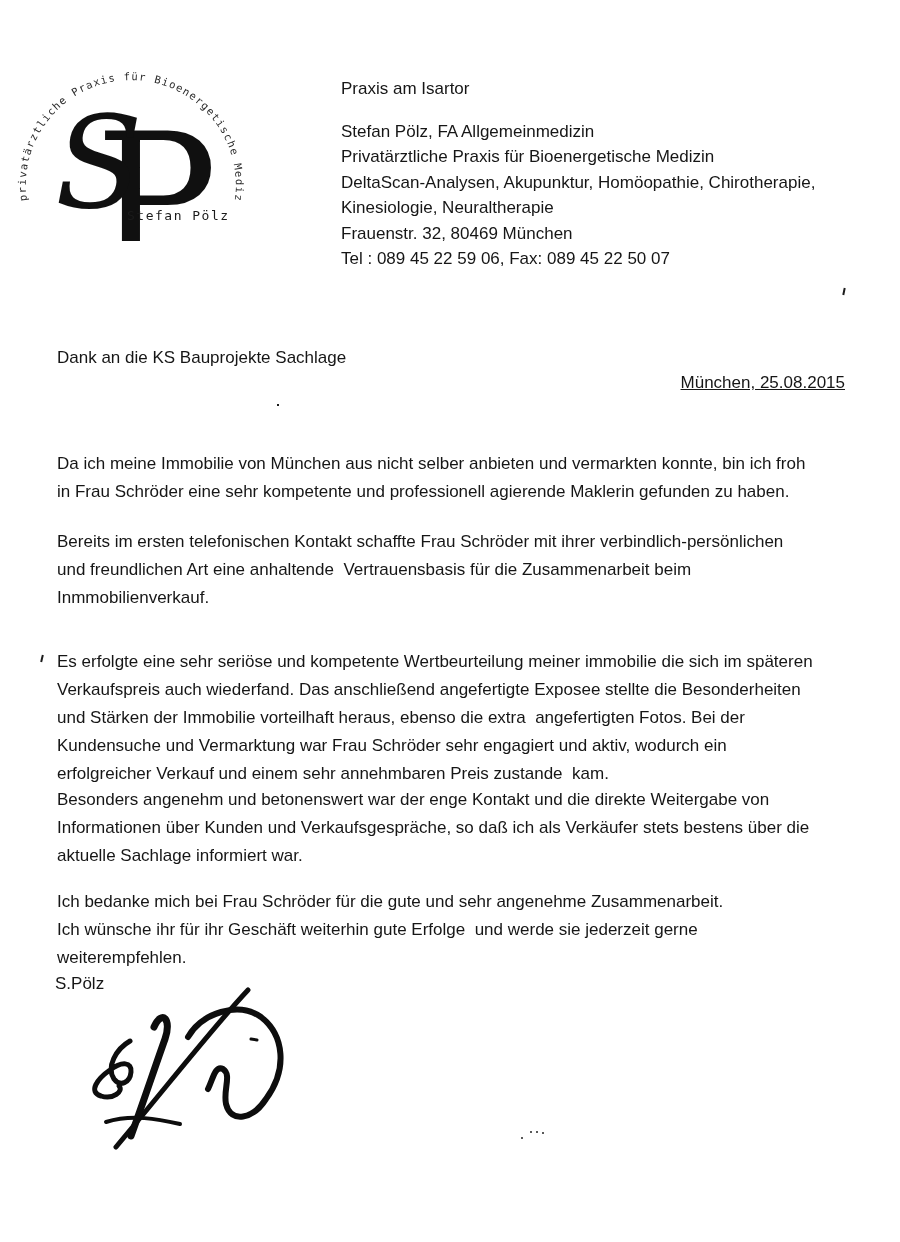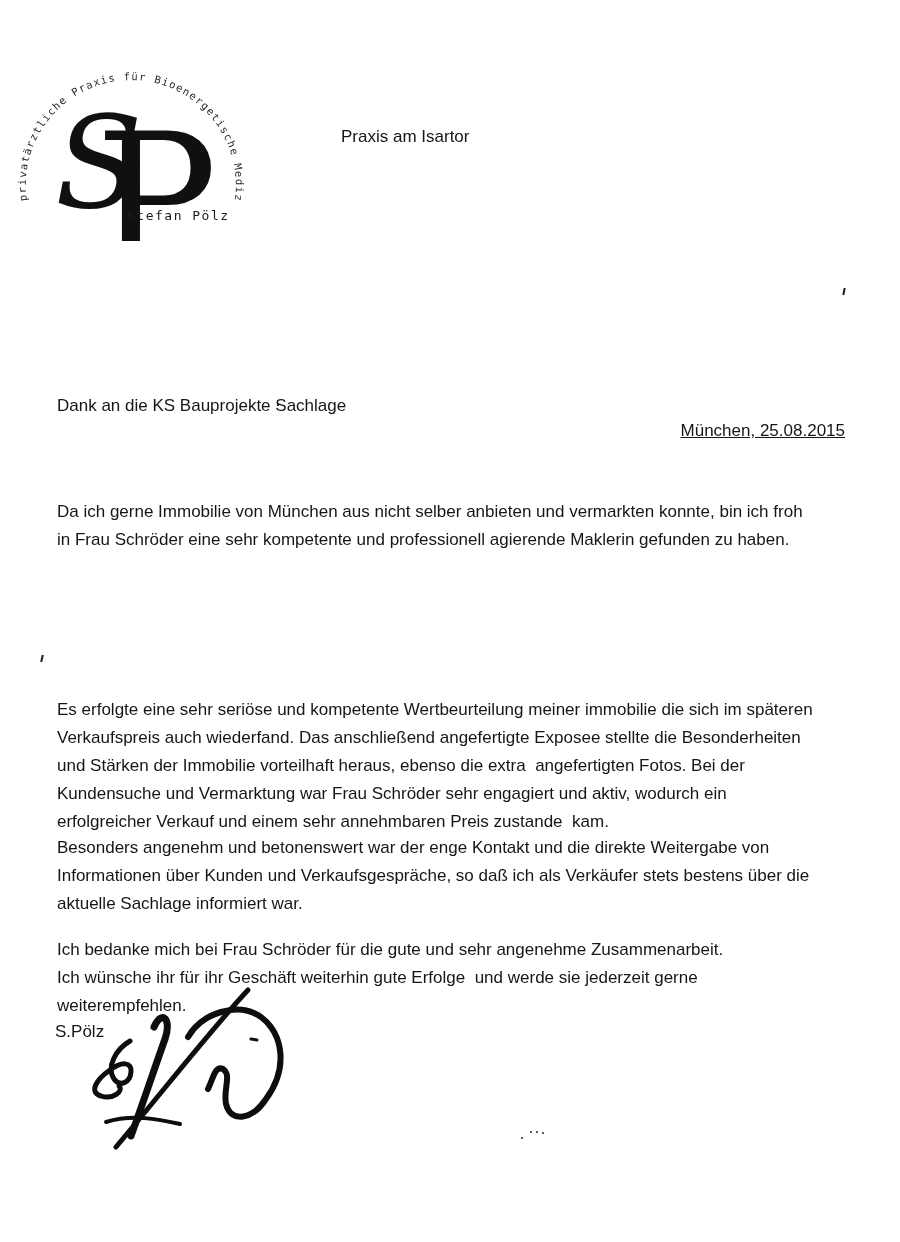--- a/index.html
+++ b/index.html
@@ -5,21 +5,21 @@
   html,body{margin:0;padding:0;background:#e8e8e8;}
   .page{
     position:relative;
     width:900px;height:1242px;
     background:#ffffff;
     font-family:"Liberation Sans",sans-serif;
     color:#161616;
     overflow:hidden;
     margin:0 auto;
   }
-  .txt{white-space:pre-wrap;margin-top:48px;}
+  .txt{white-space:pre-wrap;}
   .practice-name{
     position:absolute;left:341px;top:76px;
     font-size:17px;line-height:25px;
   }
   .header-lines{
     position:absolute;left:341px;top:119px;
     font-size:17px;line-height:25.4px;
   }
   .subject{
     position:absolute;left:57px;top:348px;
@@ -73,26 +73,35 @@
     </defs>
     <text font-size="10.5" letter-spacing="1.2" fill="#2a2a2a" font-family="DejaVu Sans Mono, monospace">
       <textPath href="#arcPath">privatärztliche Praxis für Bioenergetische Medizin</textPath>
     </text>
     <text x="78" y="224" font-size="182" fill="#101010" font-family="DejaVu Serif, serif">P</text>
     <text x="38" y="168" font-size="128" fill="#101010" font-family="DejaVu Serif, serif" font-style="italic">S</text>
     <text x="110" y="181" font-size="13" letter-spacing="1.5" fill="#1b1b1b" font-family="DejaVu Sans Mono, monospace">Stefan Pölz</text>
   </svg>
 
   <div class="practice-name txt">Praxis am Isartor</div>
+  <div class="header-lines txt">Stefan Pölz, FA Allgemeinmedizin
+Privatärztliche Praxis für Bioenergetische Medizin
+DeltaScan-Analysen, Akupunktur, Homöopathie, Chirotherapie,
+Kinesiologie, Neuraltherapie
+Frauenstr. 32, 80469 München
+Tel : 089 45 22 59 06, Fax: 089 45 22 50 07</div>
 
   <div class="subject txt">Dank an die KS Bauprojekte Sachlage</div>
   <div class="dateline txt">München, 25.08.2015</div>
 
-  <div class="para p1 txt">Da ich gerne Immobilie von München aus nicht selber anbieten und vermarkten konnte, bin ich froh
+  <div class="para p1 txt">Da ich meine Immobilie von München aus nicht selber anbieten und vermarkten konnte, bin ich froh
 in Frau Schröder eine sehr kompetente und professionell agierende Maklerin gefunden zu haben.</div>
+  <div class="para p2 txt">Bereits im ersten telefonischen Kontakt schaffte Frau Schröder mit ihrer verbindlich-persönlichen
+und freundlichen Art eine anhaltende  Vertrauensbasis für die Zusammenarbeit beim
+Inmmobilienverkauf.</div>
   <div class="para p3 txt">Es erfolgte eine sehr seriöse und kompetente Wertbeurteilung meiner immobilie die sich im späteren
 Verkaufspreis auch wiederfand. Das anschließend angefertigte Exposee stellte die Besonderheiten
 und Stärken der Immobilie vorteilhaft heraus, ebenso die extra  angefertigten Fotos. Bei der
 Kundensuche und Vermarktung war Frau Schröder sehr engagiert und aktiv, wodurch ein
 erfolgreicher Verkauf und einem sehr annehmbaren Preis zustande  kam.</div>
   <div class="para p5 txt">Ich bedanke mich bei Frau Schröder für die gute und sehr angenehme Zusammenarbeit.
 Ich wünsche ihr für ihr Geschäft weiterhin gute Erfolge  und werde sie jederzeit gerne
 weiterempfehlen.</div>
   <div class="para p4 txt">Besonders angenehm und betonenswert war der enge Kontakt und die direkte Weitergabe von
 Informationen über Kunden und Verkaufsgespräche, so daß ich als Verkäufer stets bestens über die

